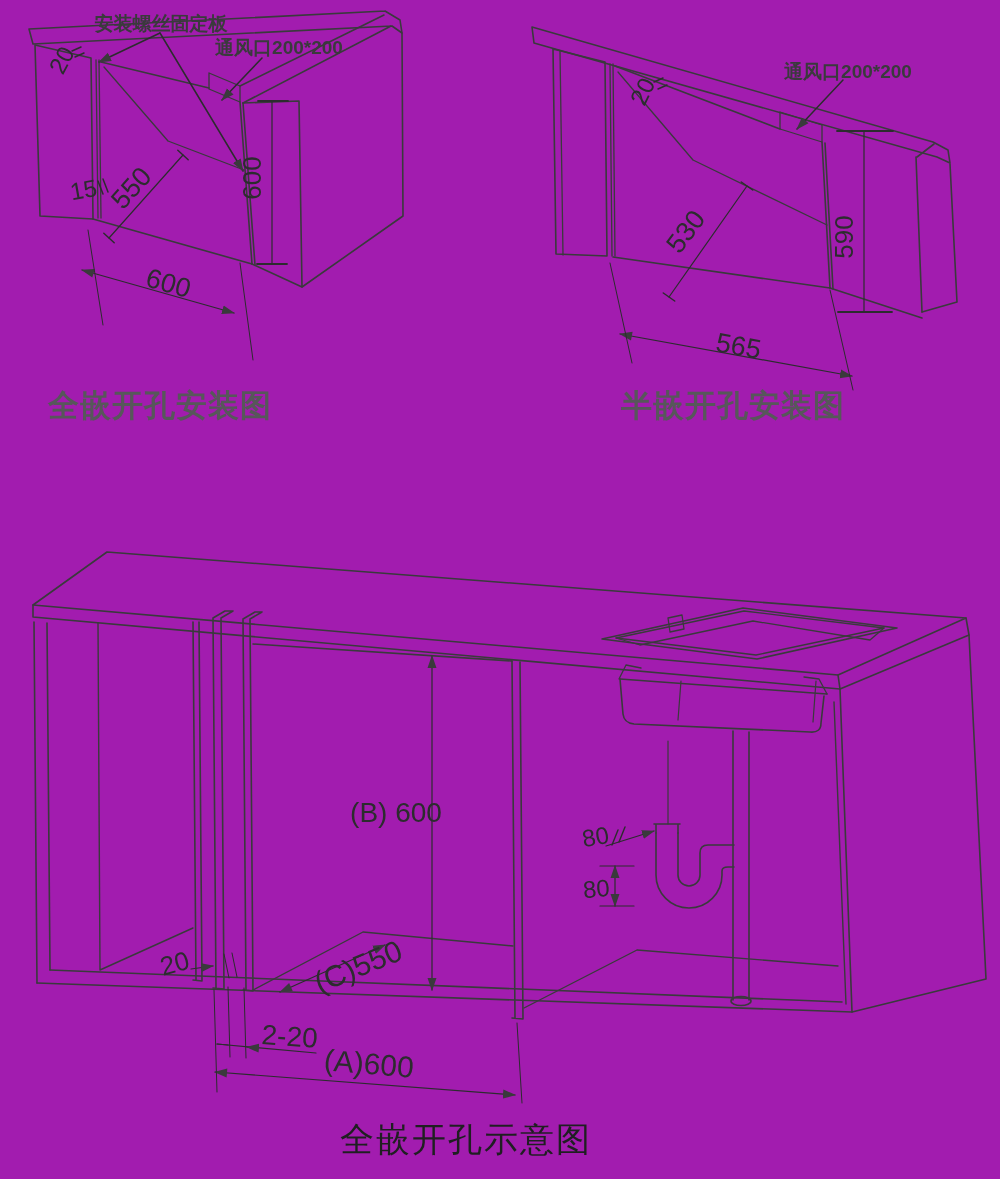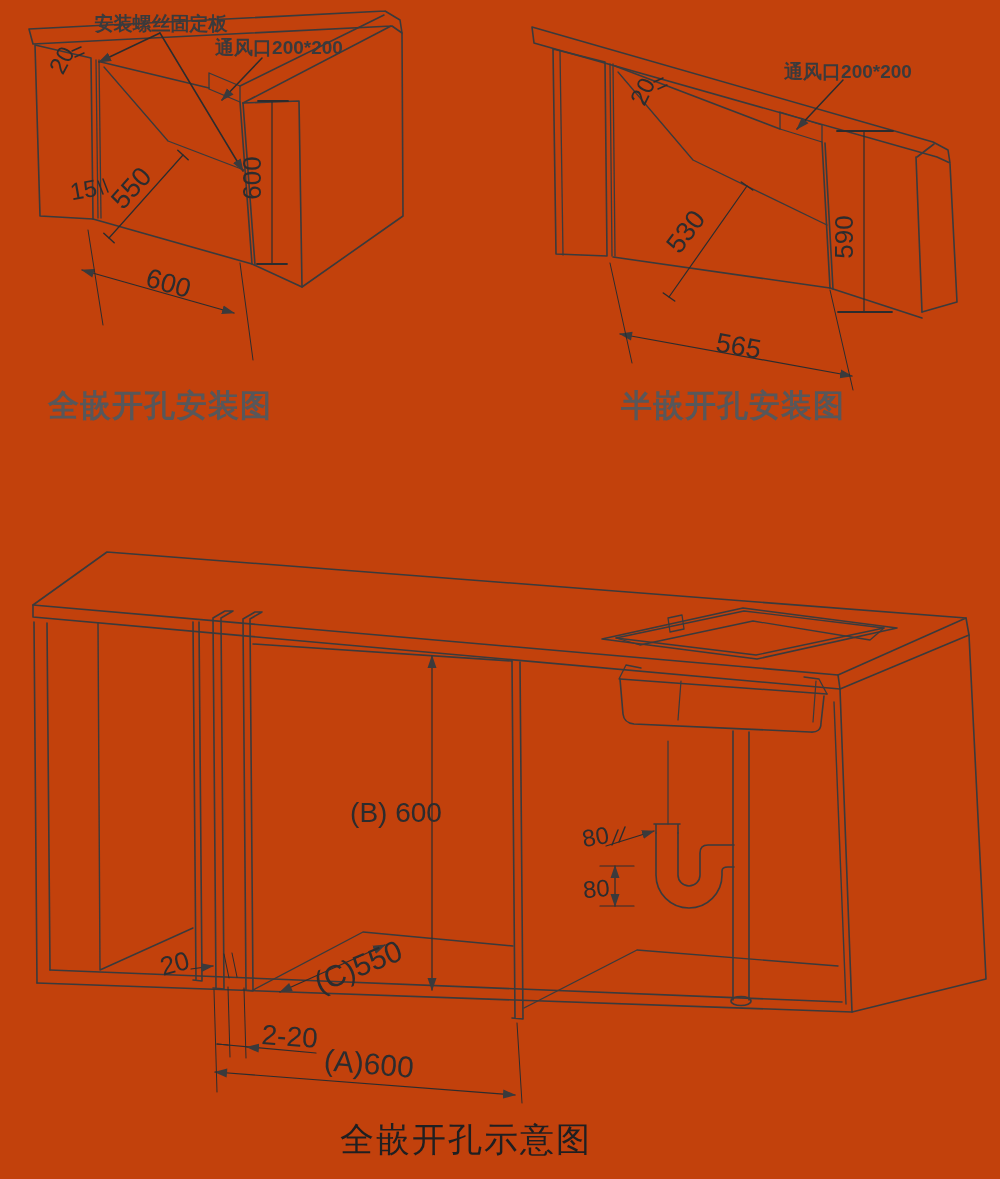--- a/index.html
+++ b/index.html
@@ -1,16 +1,16 @@
 <!DOCTYPE html>
 <html><head>
 <meta charset="utf-8">
 <style>
   html,body{margin:0;padding:0;background:#fff;}
-  #page{position:relative;width:1000px;height:1179px;background:#c2410c;overflow:hidden;}
+  #page{position:relative;width:1000px;height:1179px;background:#a21caf;overflow:hidden;}
   svg{position:absolute;left:0;top:0;}
   text{font-family:"Liberation Sans","DejaVu Sans",sans-serif;}
   .dim{fill:#2c2c2e;}
   .lbl{fill:#3a3a3c;font-weight:bold;}
   .title{fill:#57575a;font-weight:bold;letter-spacing:1px;}
   .title3{fill:#1f1f21;letter-spacing:2px;}
 </style>
 </head>
 <body>
 

